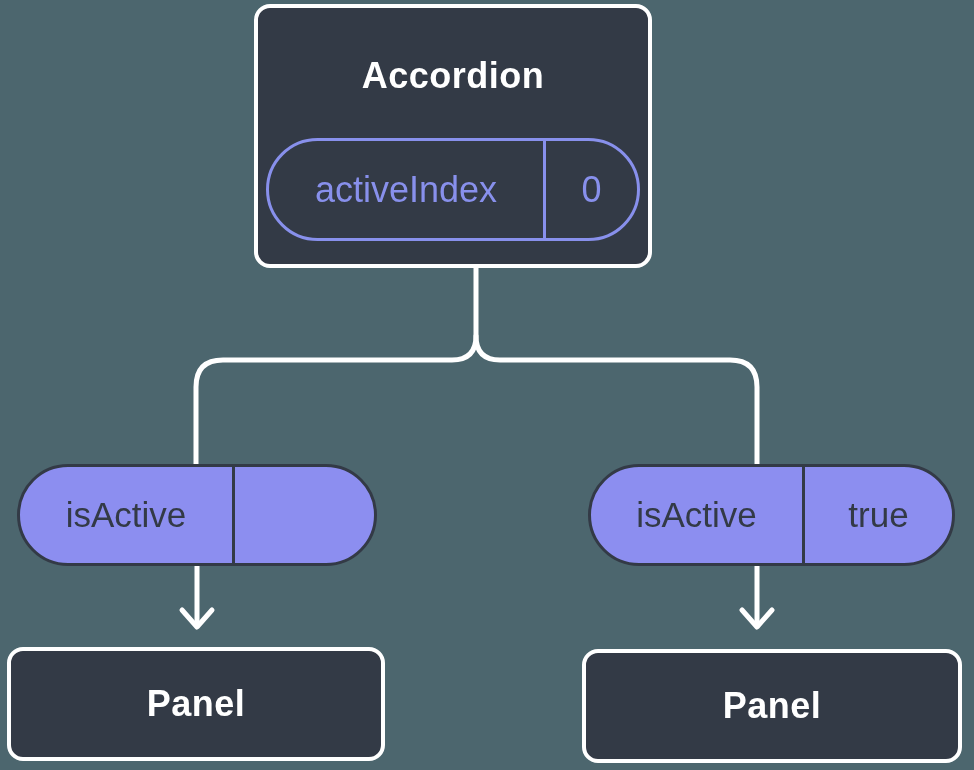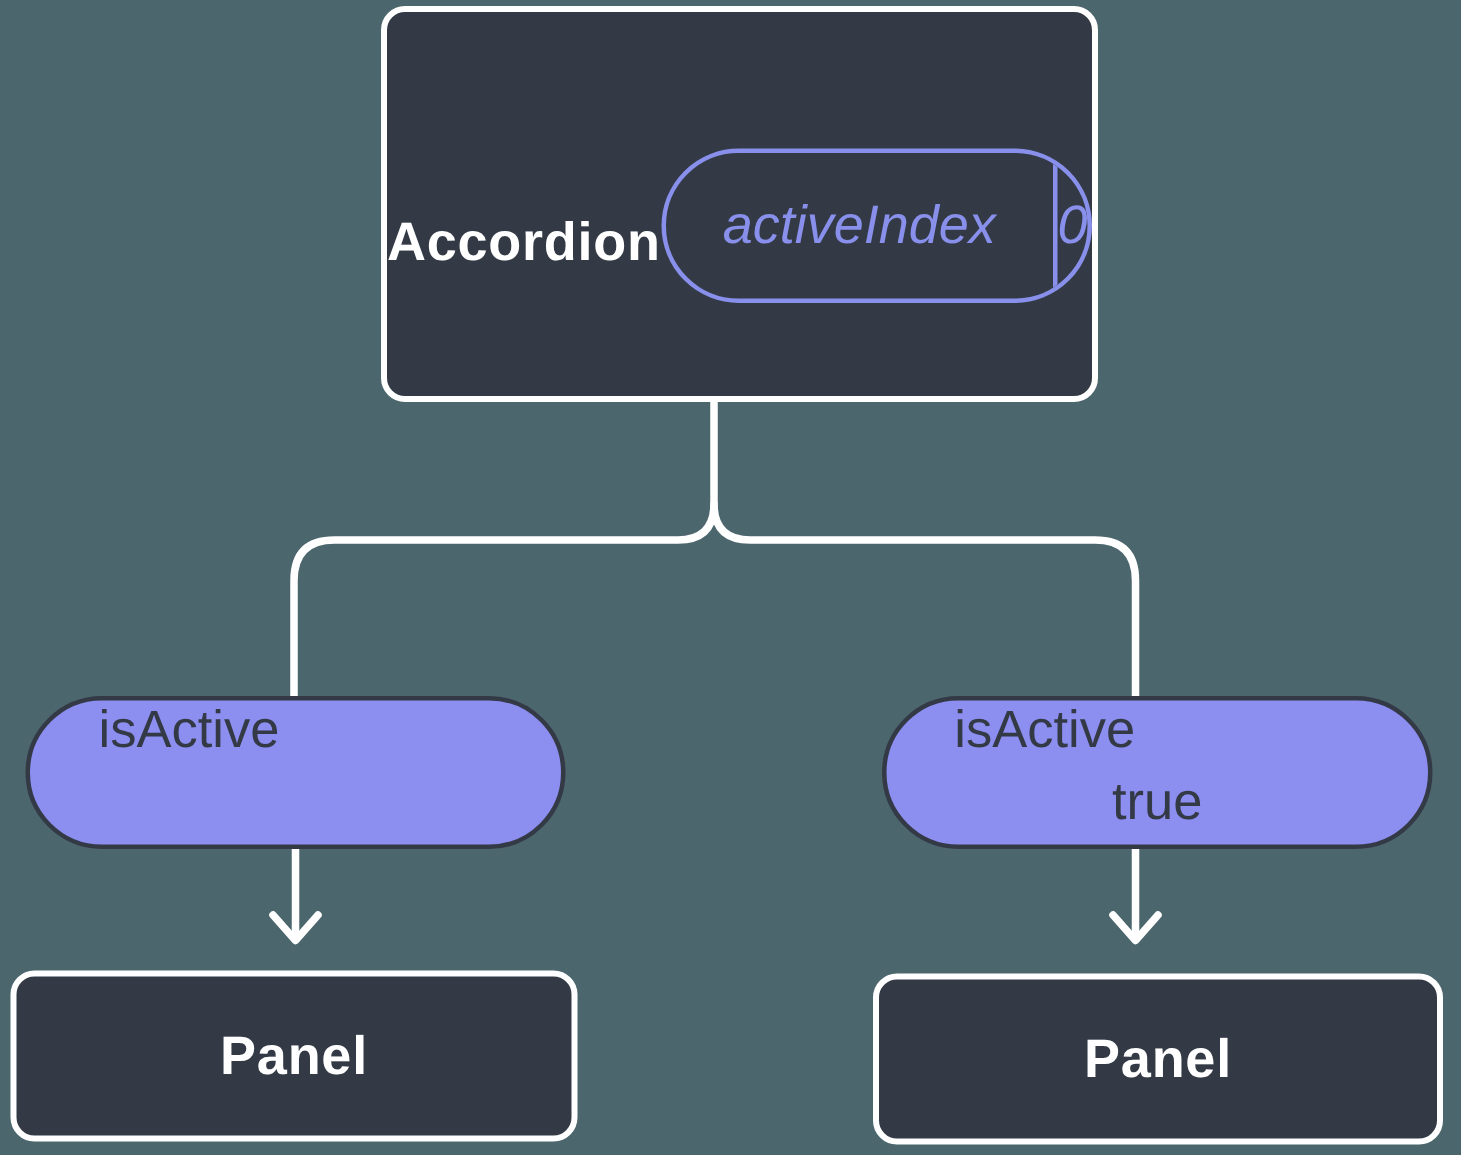--- a/index.html
+++ b/index.html
@@ -23,44 +23,43 @@
   .node {
     position: absolute;
     background: #333a46;
     border: 4px solid #ffffff;
     border-radius: 16px;
     box-sizing: border-box;
   }
   .root-node {
     left: 254px;
     top: 4px;
-    width: 478px;
+    width: 398px;
     height: 264px;
     display: flex;
-    flex-direction: row;
+    flex-direction: column;
     align-items: center;
   }
   .root-title {
     color: #ffffff;
     font-size: 36px;
     font-weight: 600;
     line-height: 36px;
     margin-top: 50px;
     letter-spacing: 0.5px;
   }
   .state-pill {
-    margin-top: 28px;
+    margin-top: 44px;
     width: 374px;
     height: 103px;
     border: 3px solid #8890ec;
     border-radius: 60px;
     box-sizing: border-box;
     display: flex;
     overflow: hidden;
-    font-style: italic;
   }
   .state-name-cell {
     width: 274px;
     display: flex;
     align-items: center;
     justify-content: center;
     color: #8890ec;
     font-size: 36px;
   }
   .state-divider {
@@ -79,21 +78,20 @@
     position: absolute;
     height: 102px;
     background: #8c8ef0;
     border: 3px solid #333a46;
     border-radius: 51px;
     box-sizing: border-box;
     display: flex;
     overflow: hidden;
     color: #333a46;
     font-size: 35px;
-    flex-direction: column;
   }
   .prop-pill-left {
     left: 17px;
     top: 464px;
     width: 360px;
   }
   .prop-pill-right {
     left: 588px;
     top: 464px;
     width: 367px;

